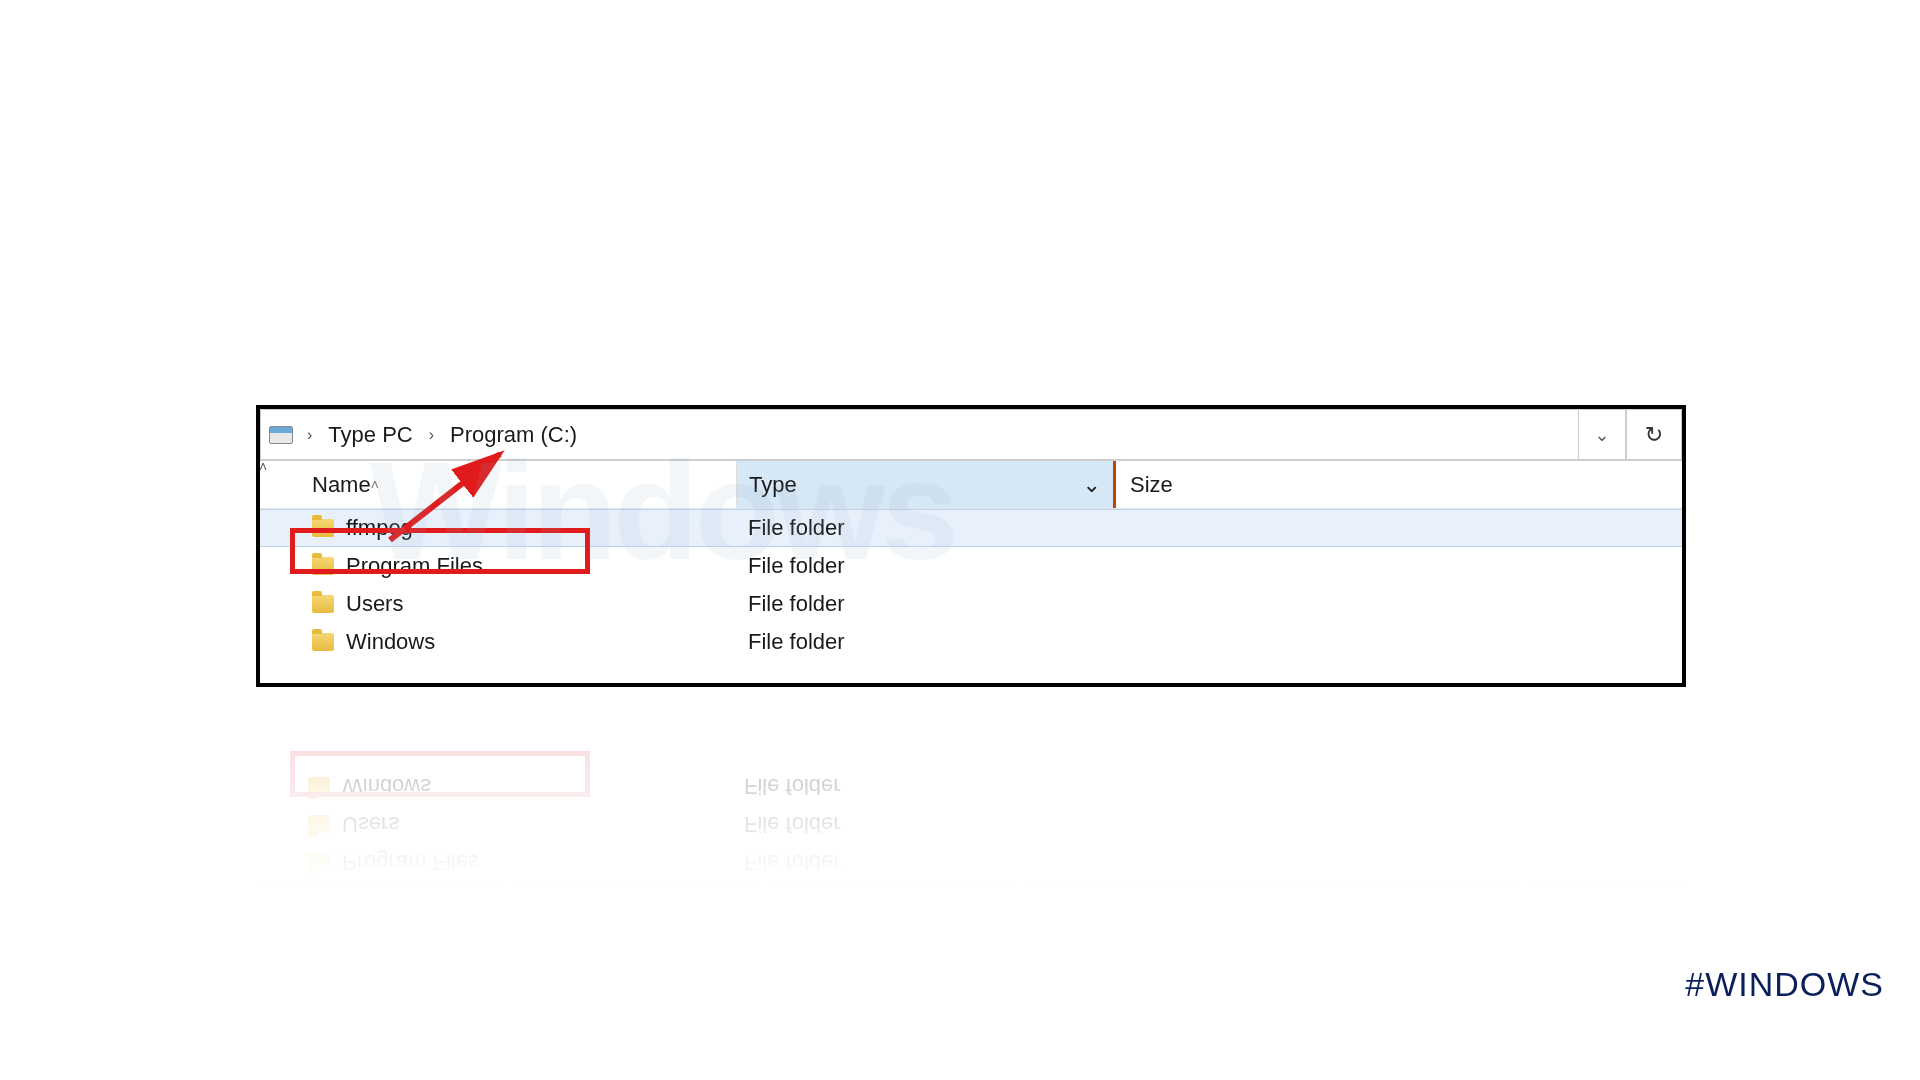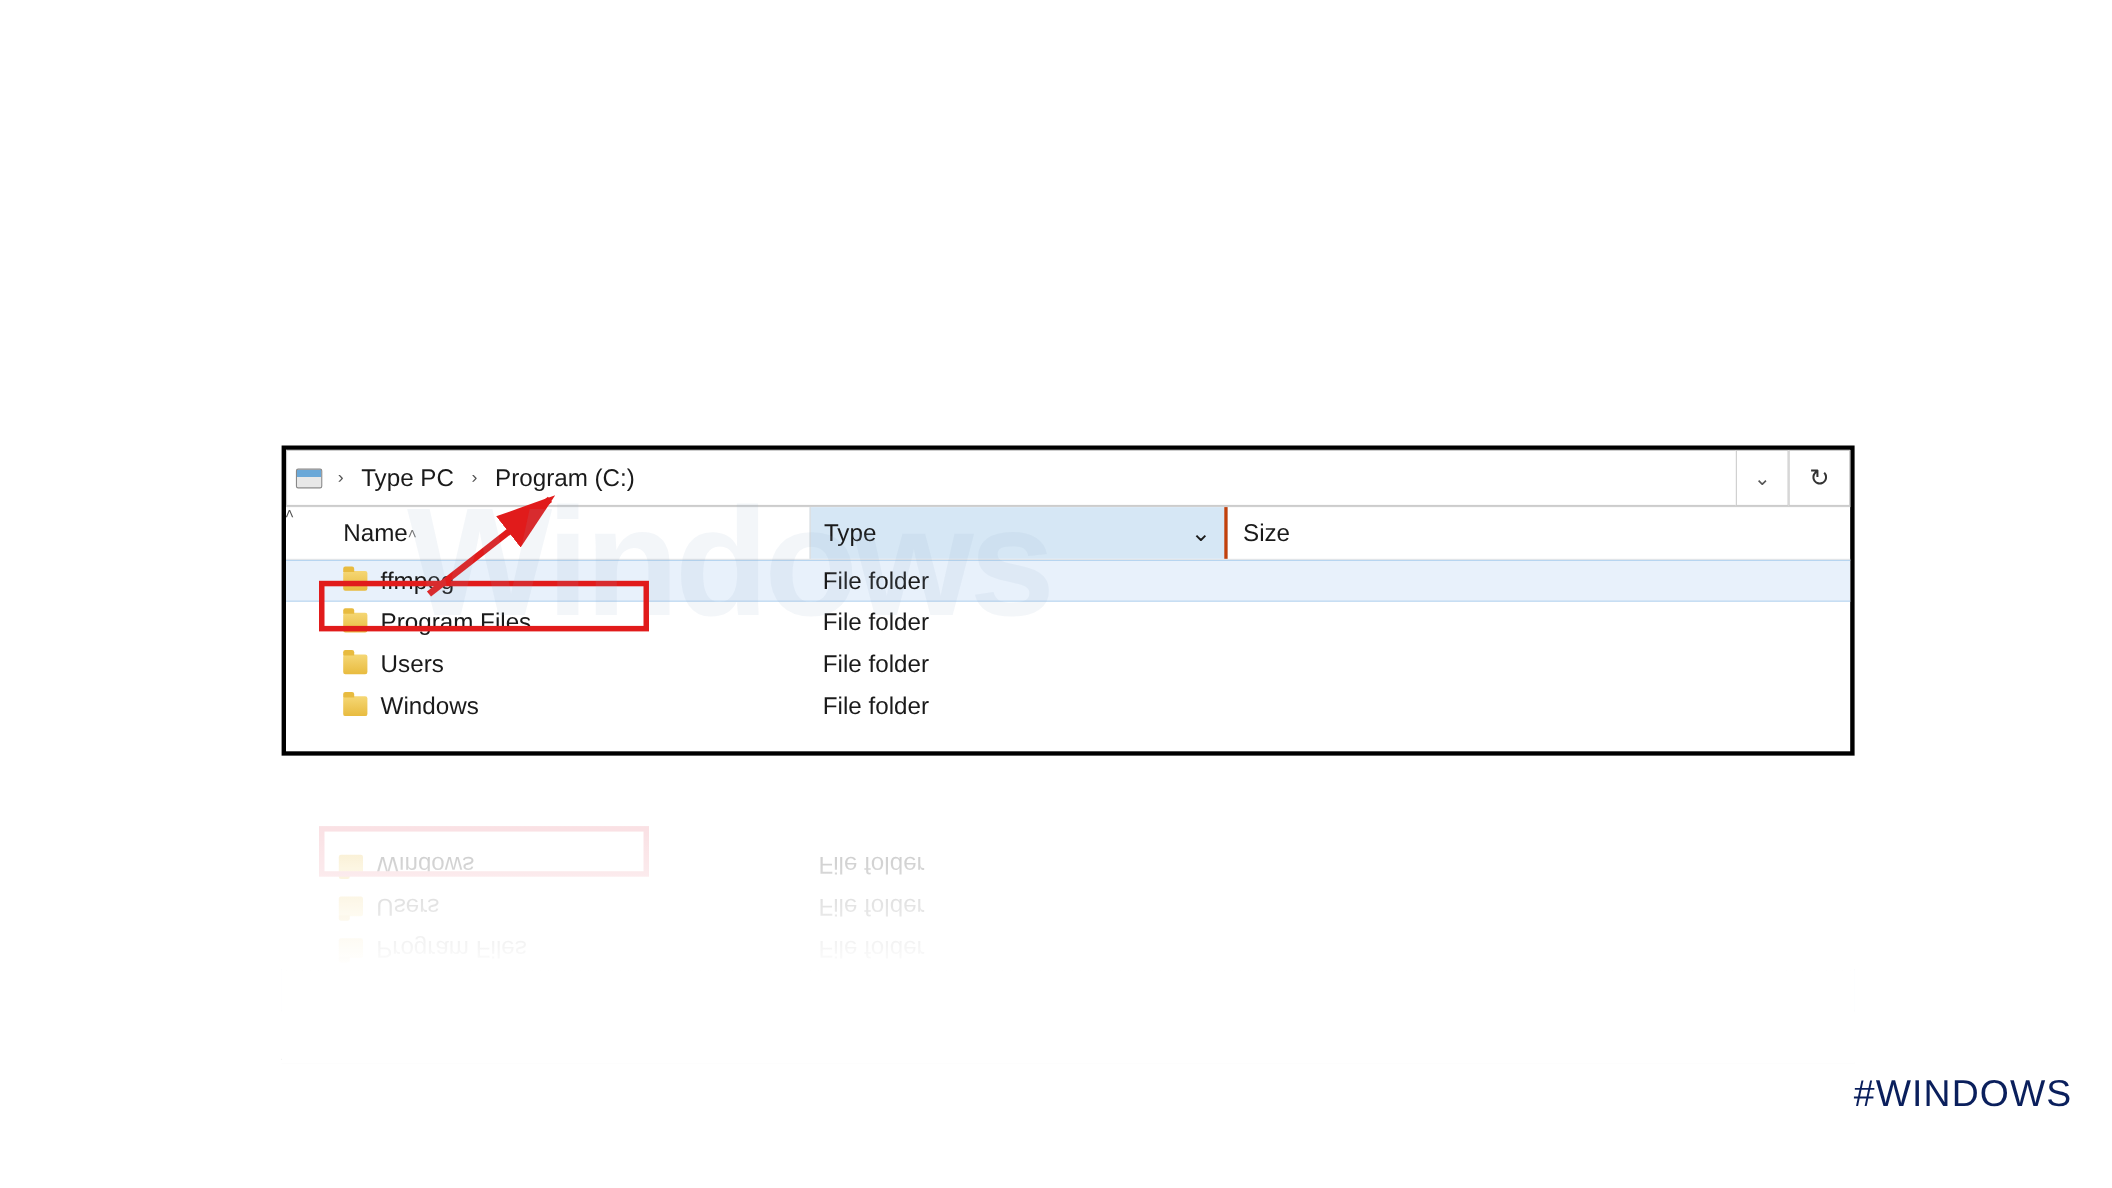--- a/index.html
+++ b/index.html
@@ -160,21 +160,21 @@
     font-size: 140px;
     font-weight: 600;
     color: rgba(150,170,200,0.11);
     letter-spacing: -4px;
     pointer-events:none;
     user-select:none;
   }
   .hashtag {
     position:absolute;
     right: 36px;
-    bottom: 66px;
+    bottom: 76px;
     font-size: 34px;
     color: #0a1f5c;
     font-weight: 500;
     letter-spacing: 1px;
   }
 </style>
 </head>
 <body>
 
 <div class="explorer-wrap">

